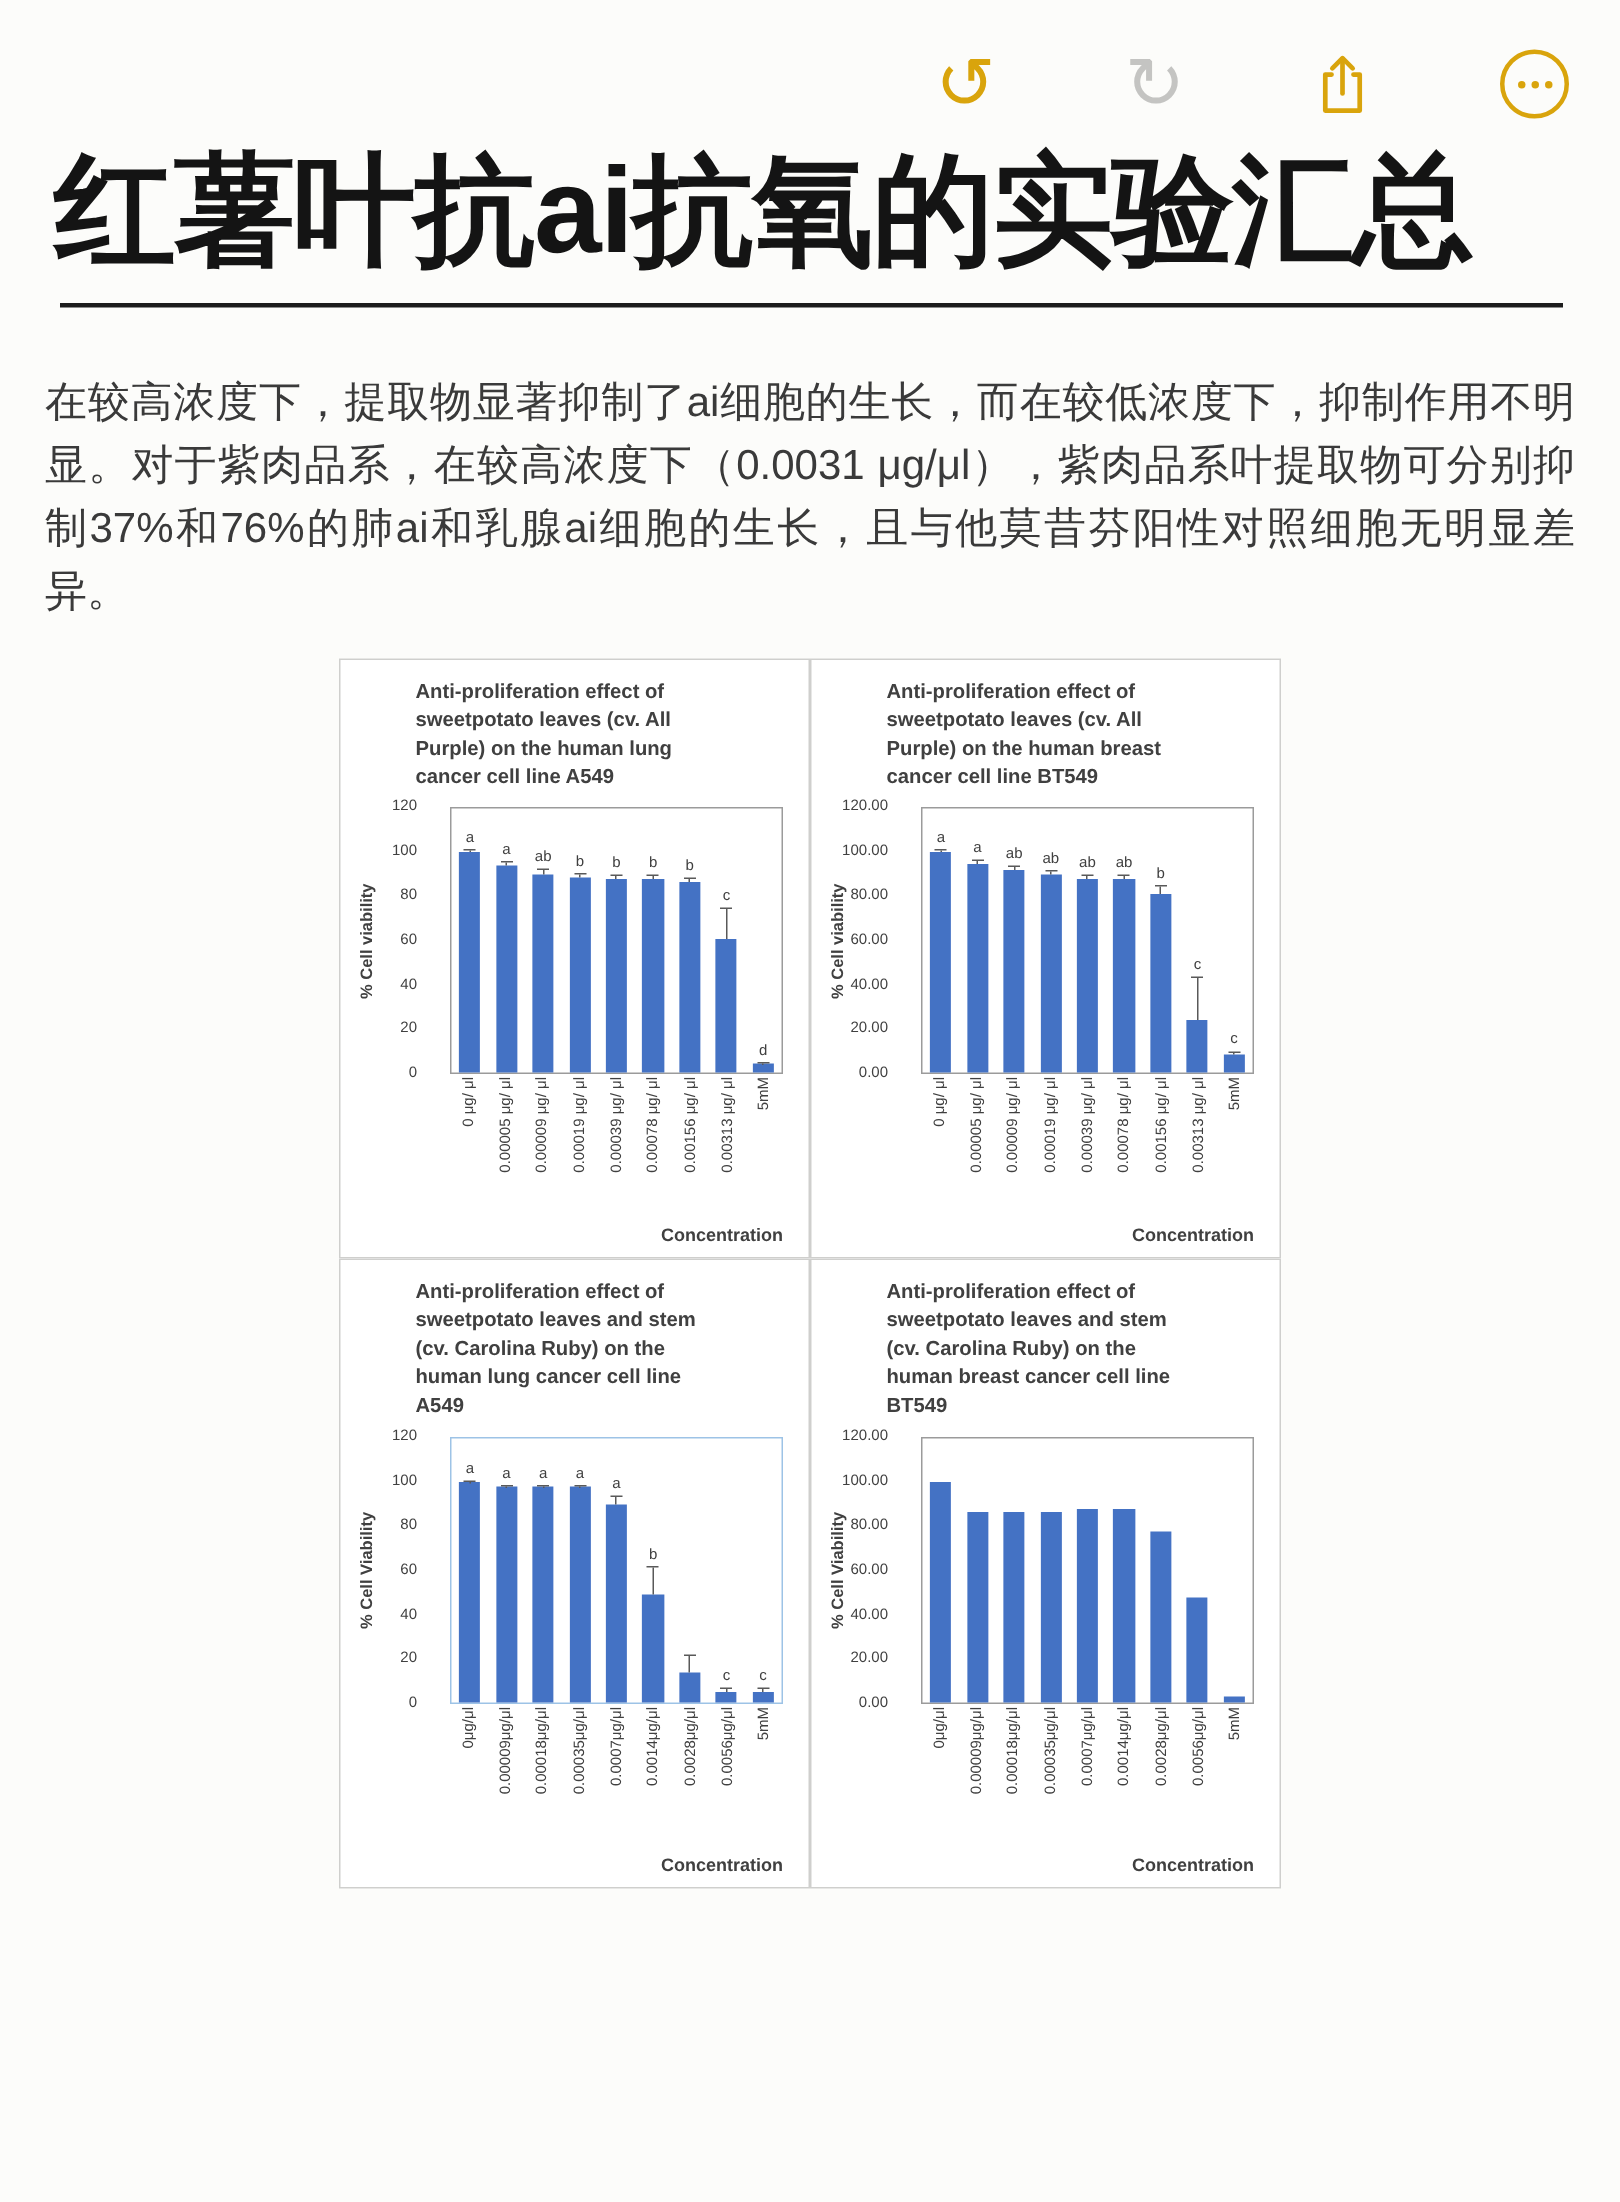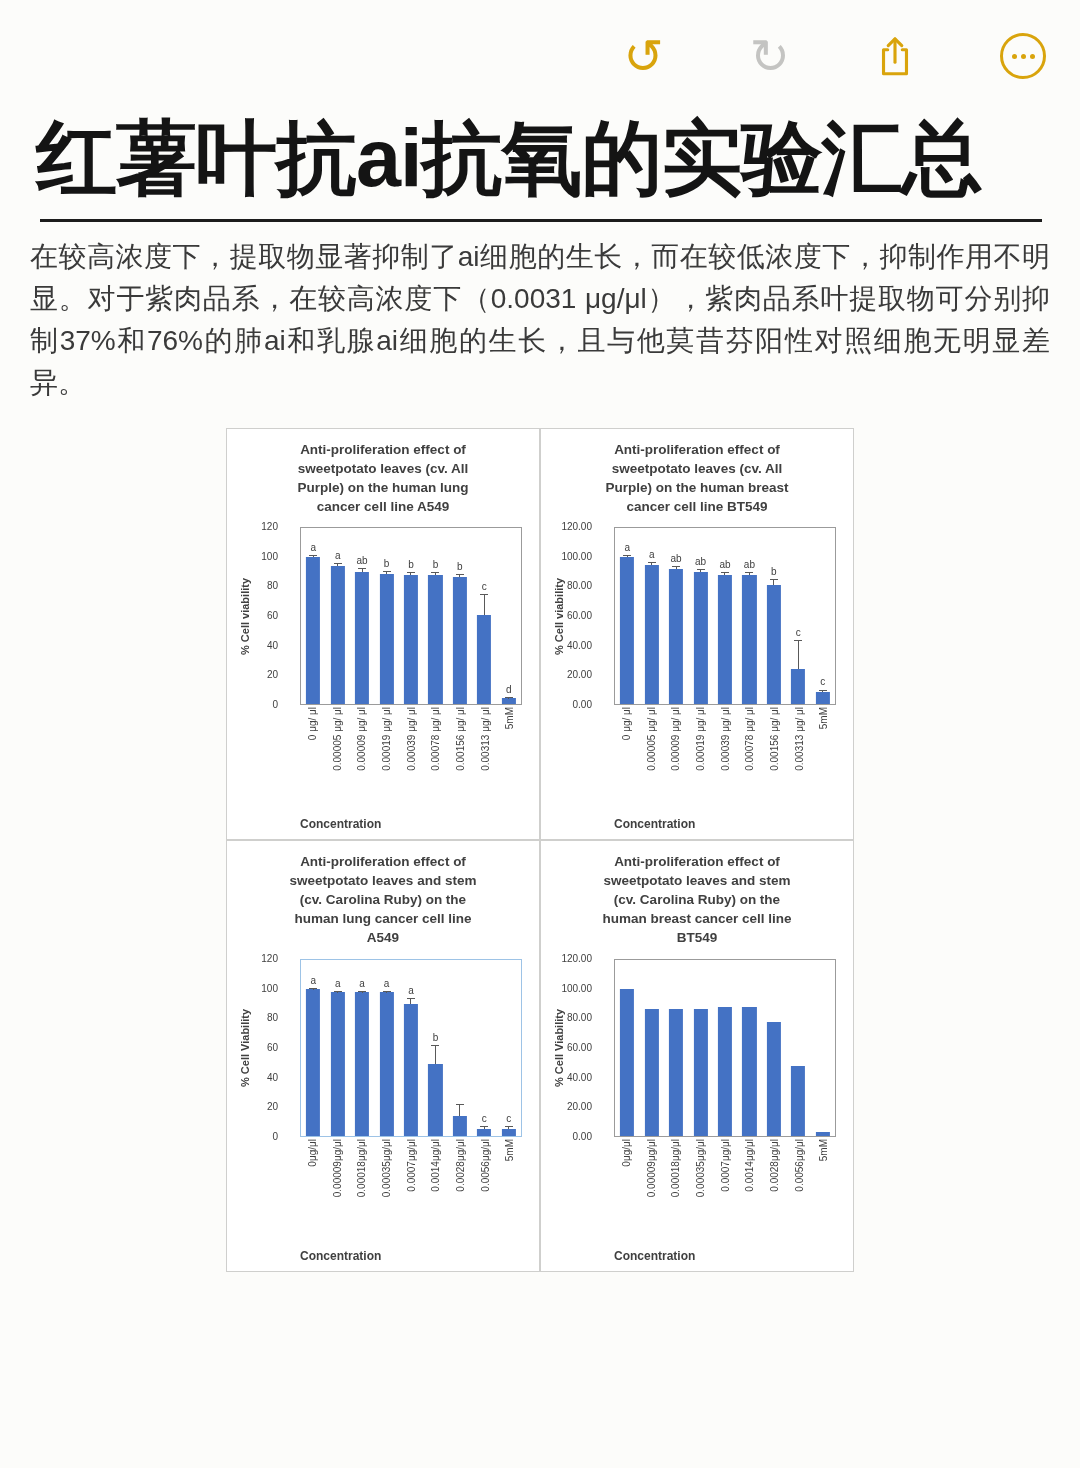--- a/index.html
+++ b/index.html
@@ -26,48 +26,48 @@
   .undo { color:#d9a40c; }
   .redo { color:#c4c4c2; }
   .more {
     width:46px; height:46px; border:3.5px solid #d9a40c; border-radius:50%;
     gap:4px;
   }
   .more i { width:5px; height:5px; border-radius:50%; background:#d9a40c; display:block; }
 
   
   h1.page-title {
-    margin:24px 34px 0 36px;
+    margin:7px 34px 0 36px;
     font-size:81px; font-weight:900; color:#141414;
     letter-spacing:-1px; white-space:nowrap; line-height:1.15;
   }
   .rule { margin:14px 38px 0 40px; border-top:3px solid #1c1c1c; }
 
   
   p.body {
-    margin:14px 30px 0 30px;
+    margin:42px 30px 0 30px;
     font-size:28px; line-height:1.5; color:#3a3a3a;
     text-align:justify;
   }
   p.body.second { margin-top:56px; }
   .red { color:#e5392b; }
 
   
   .charts {
     width:628px; margin:24px auto 0;
     display:grid; grid-template-columns:1fr 1fr;
   }
   .chart-box {
     border:1px solid #cfcfcd; background:#fff;
     padding:12px 9px 8px 9px;
     overflow:hidden;
   }
   .chart-title {
     font-size:13.5px; font-weight:bold; color:#404040;
-    text-align:center; line-height:1.4;
+    text-align:left; line-height:1.4;
     max-width:212px; margin:0 auto 6px auto;
   }
   .chart-box:nth-child(-n+2) .chart-title { min-height:80px; }
   .chart-box:nth-child(n+3)  .chart-title { min-height:100px; }
   .chart-row { display:flex; height:178px; margin-top:4px; }
   .y-axis-title {
     width:18px; display:flex; align-items:center; justify-content:center;
     writing-mode:vertical-rl; transform:rotate(180deg);
     font-size:11px; font-weight:bold; color:#404040;
   }
@@ -97,22 +97,22 @@
   }
   .x-labels {
     display:flex; margin:2px 8px 0 64px; height:98px;
   }
   .xlab { flex:1; display:flex; justify-content:center; align-items:flex-start; }
   .xlab span {
     writing-mode:vertical-rl; transform:rotate(180deg);
     font-size:10px; color:#404040; line-height:1.1; white-space:nowrap;
   }
   .x-axis-title {
-    margin-left:64px; margin-right:8px; text-align:left;
-    font-size:12px; font-weight:bold; color:#404040;margin-top:12px;
+    margin-left:64px; margin-right:8px; text-align:right;
+    font-size:12px; font-weight:bold; color:#404040;
   }
 </style>
 </head>
 <body>
 
 <div class="page">
 
   <header class="nav">
     <div class="nav-icons">
       <span class="nicon glyph undo">↺</span>

